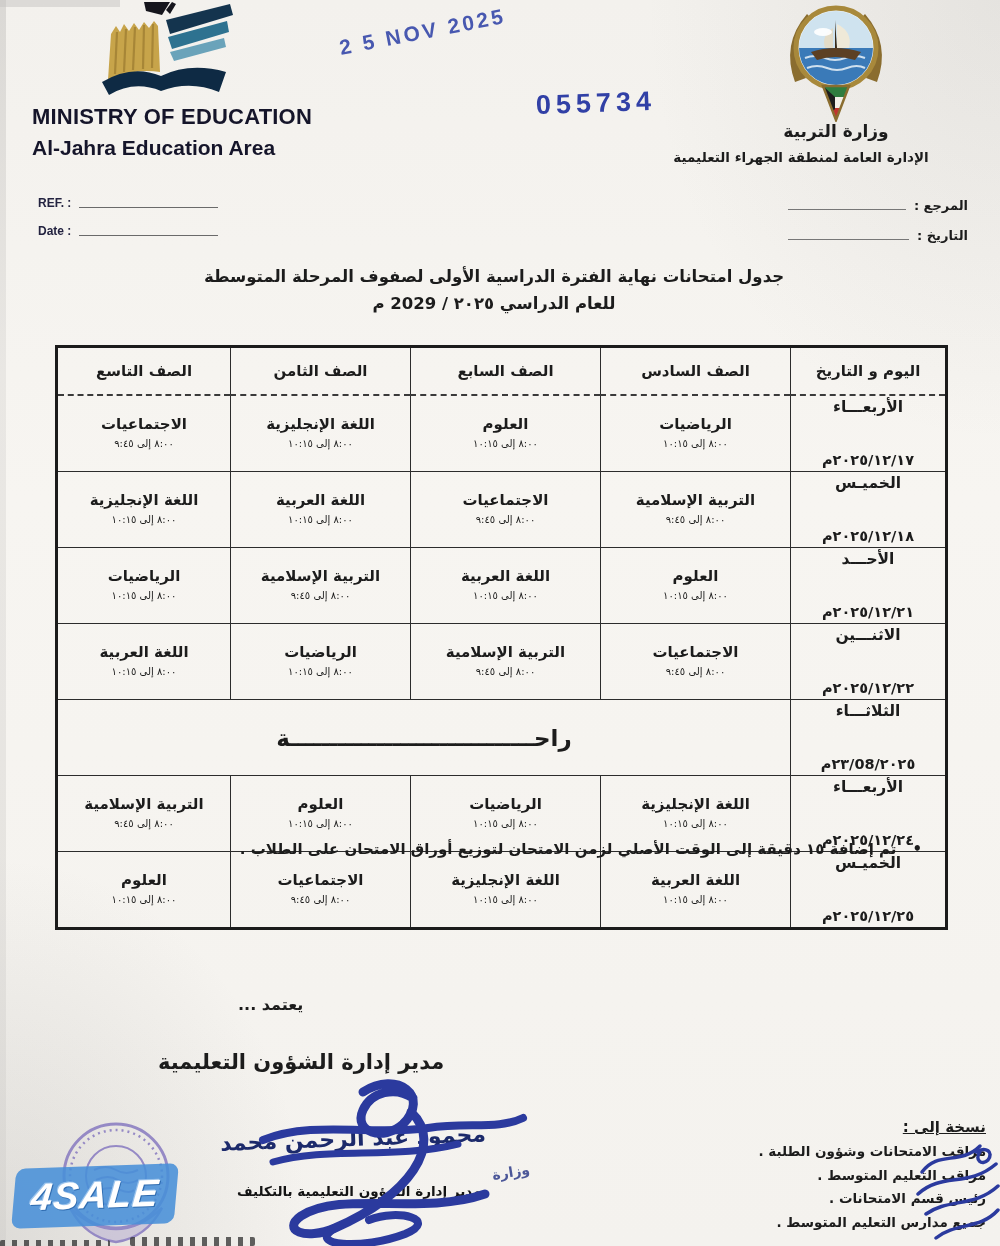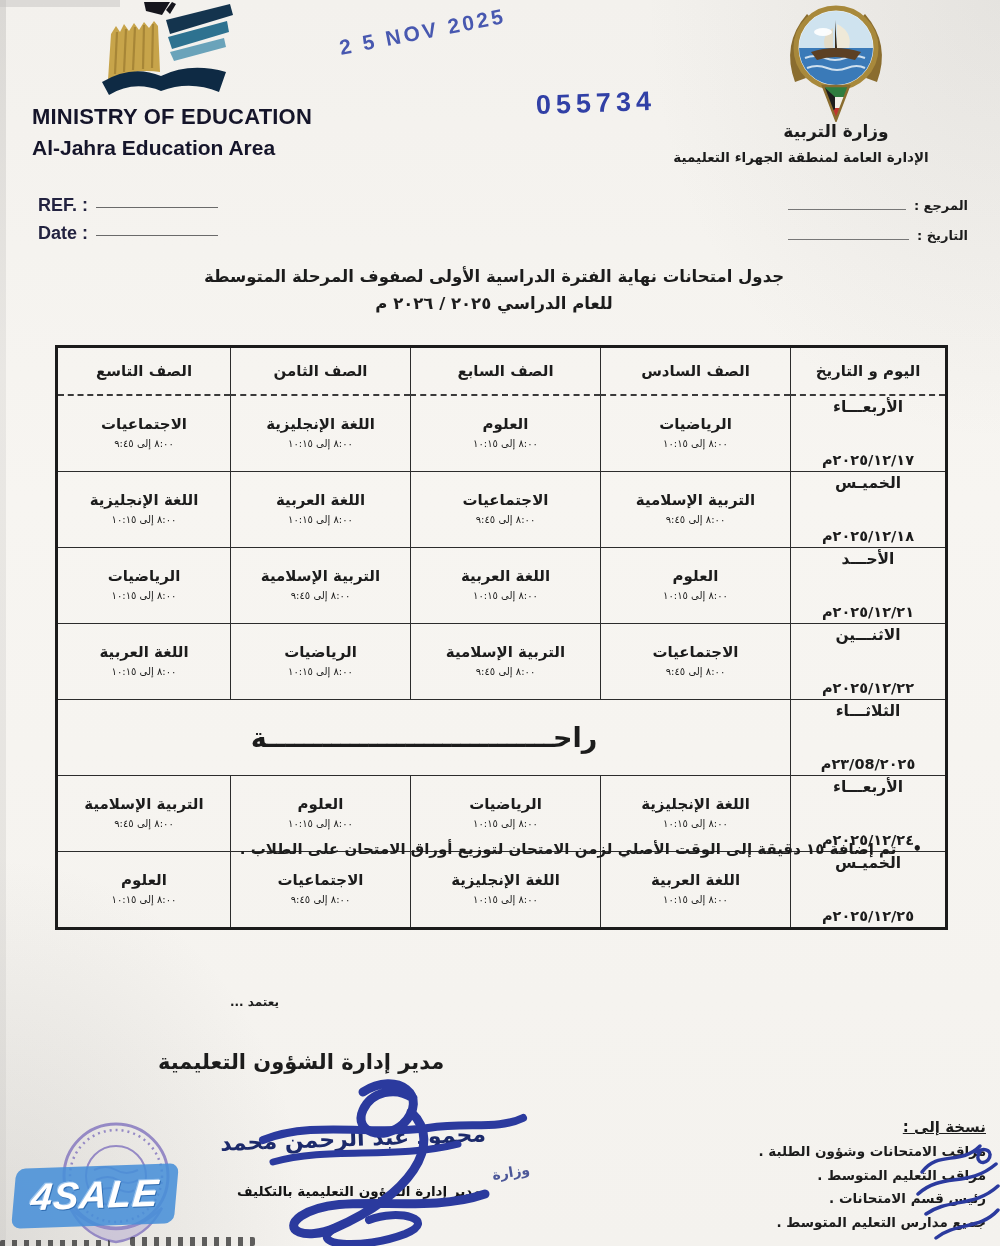--- a/index.html
+++ b/index.html
@@ -17,21 +17,21 @@
   .b{font-weight:bold;}
   .nowrap{white-space:nowrap;}
   
   .edge-left{left:0;top:0;width:6px;height:1246px;background:linear-gradient(180deg,#bdbbb8,#d9d7d4 30%,#cfcdca);opacity:.45;}
   .edge-top{left:0;top:0;width:120px;height:7px;background:#c6c4c1;opacity:.5;}
   .cut-strip{height:9px;overflow:hidden;opacity:.75;background:repeating-linear-gradient(90deg,#2e2e2e 0 5px,transparent 5px 12px);border-radius:2px;}
   
   .moe-logo{left:86px;top:2px;width:152px;height:100px;}
   .min-en1{left:32px;top:104px;font-size:22px;letter-spacing:.2px;color:#15152a;}
   .min-en2{left:32px;top:136px;font-size:21px;color:#15152a;}
-  .ref-row{left:38px;top:195px;width:180px;display:flex;align-items:flex-start;font-size:18px;color:#232340;}
+  .ref-row{left:38px;top:195px;width:180px;display:flex;align-items:center;font-size:12px;color:#232340;}
   .ref-row .line{flex:1;border-bottom:1.6px solid #6a6a6a;margin:0 0 2px 8px;height:12px;}
   .stamp-date{left:338px;top:20px;font-size:21px;color:#3a4cab;letter-spacing:3px;transform:rotate(-11deg);opacity:.92;}
   .serial{left:536px;top:88px;font-size:27px;color:#3140a6;letter-spacing:5px;transform:rotate(-2deg);}
   .red-name{left:392px;top:146px;font-size:45px;color:#cf2e26;border-bottom:3px solid #cf2e26;padding:0 6px 8px 18px;}
   .emblem{left:779px;top:2px;width:114px;height:120px;}
   .min-ar{left:836px;top:121px;transform:translateX(-50%);font-size:17px;}
   .dir-ar{left:801px;top:149px;transform:translateX(-50%);font-size:13.5px;}
   .ref-ar{right:32px;top:197px;width:180px;display:flex;flex-direction:row;align-items:flex-end;direction:rtl;font-size:13px;}
   .ref-ar .line{flex:1;border-bottom:1.4px solid #777;margin:0 8px 3px 0;height:12px;}
   
@@ -40,27 +40,27 @@
   
   table.exam{position:absolute;left:55px;top:345px;width:890px;border-collapse:collapse;direction:rtl;table-layout:fixed;}
   table.exam th,table.exam td{border:1.6px solid #2c2c2c;text-align:center;vertical-align:middle;padding:1px 2px;}
   table.exam{border:3px solid #1b1b1b;}
   table.exam th{height:44px;font-size:15px;font-weight:bold;border-bottom:2.5px dashed #3a3a3a;}
   table.exam td{height:54px;}
   .subj{font-size:15px;font-weight:bold;line-height:20px;}
   .time{font-size:10px;font-weight:normal;line-height:20px;}
   .dayname{font-size:15.5px;font-weight:bold;line-height:21px;}
   .daydate{font-size:14.5px;font-weight:bold;line-height:20px;margin-top:32px;}
-  .restcell{font-size:27px;font-weight:bold;letter-spacing:1px;}
+  .restcell{font-size:23px;font-weight:bold;letter-spacing:1px;}
   
   .notes{right:78px;top:839px;width:580px;direction:rtl;text-align:right;list-style:none;margin:0;padding:0;}
   .notes li{font-size:15px;font-weight:bold;line-height:20px;margin-bottom:12px;white-space:nowrap;}
   .notes li::before{content:"•";margin-left:16px;font-size:15px;}
   
-  .approve{left:230px;top:995px;font-size:12px;}
+  .approve{left:238px;top:995px;font-size:16px;}
   .approver{left:158px;top:1050px;font-size:21px;}
   .signer-name{left:188px;top:1126px;width:330px;text-align:center;font-size:22px;color:#1c2a6b;transform:rotate(-2deg);}
   .signer-title{left:237px;top:1183px;font-size:13.5px;color:#141414;}
   .stamp-frag{left:492px;top:1164px;font-size:14px;color:#2f3d8a;transform:rotate(-9deg);opacity:.85;}
   .signature{left:213px;top:1078px;width:330px;height:170px;}
   .round-stamp{left:50px;top:1116px;width:140px;height:132px;opacity:.9;}
   .watermark{left:14px;top:1166px;width:162px;height:60px;background:rgba(72,143,216,.88);border-radius:9px;transform:skewX(-7deg) rotate(-2deg);text-align:center;line-height:58px;font-style:italic;font-weight:bold;font-size:38px;color:#fff;font-family:"Liberation Sans",sans-serif;text-shadow:1px 1px 0 #2f6cb0,-1px -1px 0 #9cc4ec;letter-spacing:1px;}
   
   .copies{right:14px;top:1118px;width:260px;direction:rtl;text-align:right;}
   .copies .head{font-size:15px;font-weight:bold;margin-bottom:4px;text-decoration:underline;}
@@ -139,21 +139,21 @@
   <div class="abs ar b ref-ar" style="top:197px">
     <span>المرجع :</span>
     <span class="line"></span>
   </div>
   <div class="abs ar b ref-ar" style="top:227px">
     <span>التاريخ :</span>
     <span class="line"></span>
   </div>
 
   <div class="abs ar b title1 nowrap">جدول امتحانات نهاية الفترة الدراسية الأولى لصفوف المرحلة المتوسطة</div>
-  <div class="abs ar b title2 nowrap">للعام الدراسي ٢٠٢٥ / ٢٠٢٦ م</div>
+  <div class="abs ar b title2 nowrap">للعام الدراسي ٢٠٢٥ / 2029 م</div>
 
   <table class="exam">
     <colgroup>
       <col style="width:156px">
         <col style="width:190px">
         <col style="width:190px">
         <col style="width:180px">
         <col style="width:174px">
     </colgroup>
     <tbody>

